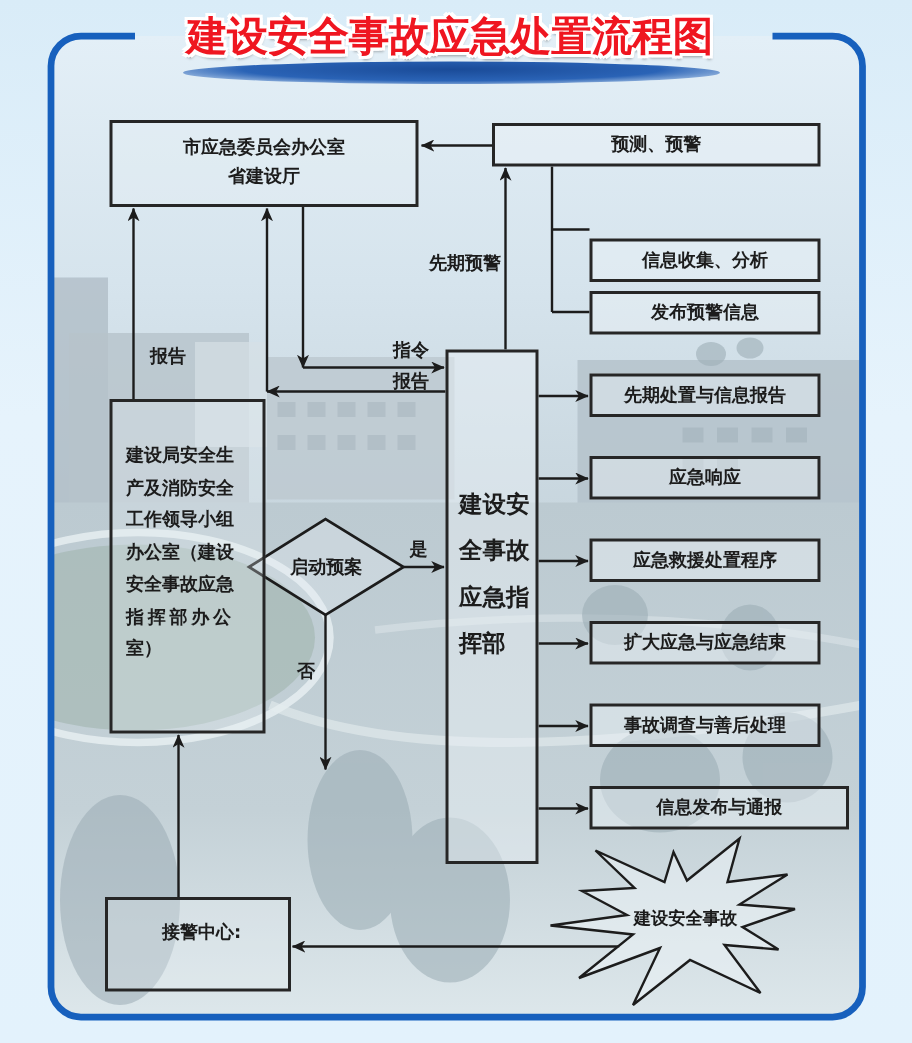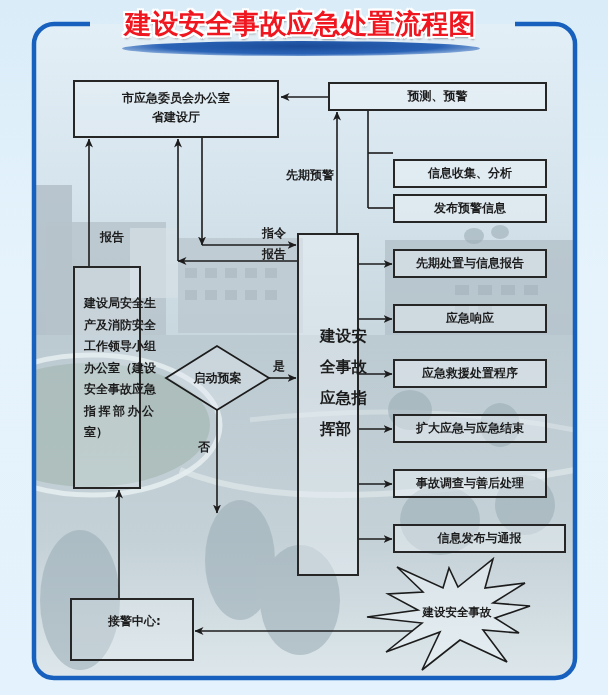--- a/index.html
+++ b/index.html
@@ -37,21 +37,21 @@
   .line { white-space: nowrap; }
   .lbl {
     position: absolute; font-size: 12px; font-weight: bold; color: #1c1c1c; white-space: nowrap;
     line-height: 14px;
   }
   
   .office-lines { position: absolute; left: 9px; top: 25px; width: 70px; }
   .office-lines .line { line-height: 21.5px; text-align: justify; text-align-last: justify; }
   .office-lines .line.last { text-align-last: left; }
   
-  .cmd-lines { position: absolute; left: 21px; top: 86px; width: 47px; font-size: 15.5px; }
+  .cmd-lines { position: absolute; left: 7px; top: 86px; width: 47px; font-size: 15.5px; }
   .cmd-lines .line { line-height: 31px; text-align: justify; text-align-last: justify; }
   .cmd-lines .line.last { text-align-last: left; }
   .diamond-text {
     position: absolute; left: 166px; top: 370px; width: 103px; text-align: center;
     font-size: 12px; font-weight: bold; line-height: 16px;
   }
   .burst-text {
     position: absolute; left: 412px; top: 604px; width: 90px; text-align: center;
     font-size: 11.5px; font-weight: bold; line-height: 16px; color: #1a1a1a;
   }
@@ -214,21 +214,21 @@
   <div class="box center light" style="left:393px;top:414px;width:154px;height:29px;">
     <span>扩大应急与应急结束</span>
   </div>
   <div class="box center light" style="left:393px;top:469px;width:154px;height:29px;">
     <span>事故调查与善后处理</span>
   </div>
   <div class="box center light" style="left:393px;top:524px;width:173px;height:29px;">
     <span>信息发布与通报</span>
   </div>
 
-  <div class="box" style="left:73px;top:266px;width:68px;height:223px;">
+  <div class="box" style="left:73px;top:266px;width:104px;height:223px;">
     <div class="office-lines">
       <div class="line">建设局安全生</div>
       <div class="line">产及消防安全</div>
       <div class="line">工作领导小组</div>
       <div class="line">办公室（建设</div>
       <div class="line">安全事故应急</div>
       <div class="line">指挥部办公</div>
       <div class="line last">室）</div>
     </div>
   </div>

